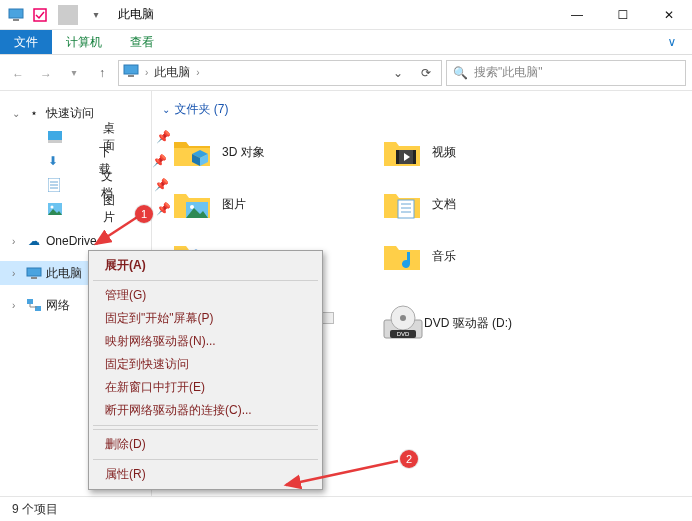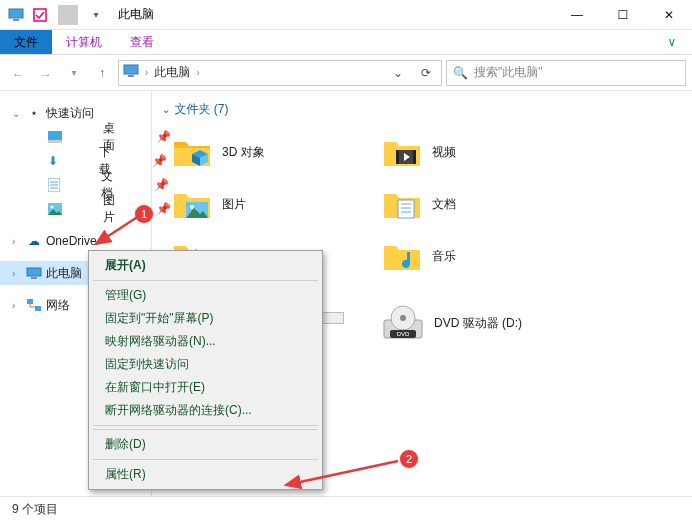--- a/index.html
+++ b/index.html
@@ -7,22 +7,22 @@
 
 .titlebar { height: 30px; display: flex; align-items: center; background: #fff; border-bottom: 1px solid #e5e5e5; }
 .titlebar .tb-icons { display: flex; align-items: center; gap: 4px; padding: 0 6px; }
 .titlebar .tb-icons span { width: 20px; height: 20px; display: flex; align-items: center; justify-content: center; }
 .titlebar .divider { width: 1px; height: 18px; background: #ccc; margin: 0 4px; }
 .titlebar .title { margin-left: 6px; color: #000; font-size: 12px; }
 .winbtns { margin-left: auto; display: flex; }
 .winbtns div { width: 46px; height: 30px; display: flex; align-items: center; justify-content: center; color: #111; }
 
 .ribbon { height: 25px; display: flex; align-items: stretch; border-bottom: 1px solid #ddd; }
-.ribbon .file-tab { background: #1979ca; color: #000000; padding: 0 14px; display: flex; align-items: center; font-size: 12px; }
-.ribbon .tab { padding: 0 14px; display: flex; align-items: center; color: #a21caf; }
+.ribbon .file-tab { background: #1979ca; color: #ffffff; padding: 0 14px; display: flex; align-items: center; font-size: 12px; }
+.ribbon .tab { padding: 0 14px; display: flex; align-items: center; color: #15803d; }
 .ribbon .help { margin-left: auto; width: 40px; display: flex; align-items: center; justify-content: center; color: #1979ca; }
 
 .navbar { height: 36px; display: flex; align-items: center; padding: 4px 6px; gap: 4px; border-bottom: 1px solid #e5e5e5; }
 .navbtn { width: 24px; height: 24px; display: flex; align-items: center; justify-content: center; color: #999; }
 .navbtn.en { color: #555; }
 .addr { flex: 1; height: 26px; border: 1px solid #ccc; display: flex; align-items: center; padding: 0 4px; gap: 6px; }
 .addr .crumb { color: #333; }
 .addr .sep { color: #888; font-size: 10px; }
 .addr .spacer { flex: 1; }
 .addr .drbtn, .addr .rfbtn { width: 22px; height: 22px; display: flex; align-items: center; justify-content: center; color: #555; }
@@ -38,29 +38,29 @@
 .tree-item.sel { background: #cce8ff; }
 .tree-item.spacer8 { height: 8px; padding: 0; }
 
 .content { flex: 1; padding: 6px 10px; position: relative; }
 .section-hdr { color: #1a56b0; font-size: 12px; display: flex; align-items: center; gap: 4px; margin: 4px 0 8px 0; }
 .folders { display: flex; flex-wrap: wrap; }
 .folder { width: 210px; height: 52px; display: flex; align-items: center; gap: 10px; padding-left: 10px; }
 .folder .ficon { width: 40px; height: 40px; display: flex; align-items: center; justify-content: center; }
 .folder .flabel { color: #222; font-size: 12px; }
 .drives { display: flex; flex-wrap: wrap; gap: 20px; }
-.drive { width: 200px; display: flex; gap: 10px; align-items: center; }
+.drive { width: 200px; display: flex; align-items: center; }
 .drive .dicon { width: 42px; height: 42px; display: flex; align-items: center; justify-content: center; }
 .drive .dinfo { font-size: 12px; color: #222; }
 .drive .bar { width: 130px; height: 12px; border: 1px solid #bcbcbc; margin-top: 3px; background: #eee; position: relative; }
 .drive .bar .fill { position: absolute; left: 0; top: 0; bottom: 0; width: 40%; background: #26a0da; }
 .drive .freetxt { color: #666; font-size: 11px; margin-top: 2px; }
 
 .ctx { position: absolute; left: 88px; top: 250px; width: 235px; background: #f0f0f0; border: 1px solid #a0a0a0; box-shadow: 2px 3px 6px rgba(0,0,0,.35); padding: 3px 2px; z-index: 50; }
-.ctx .item { height: 23px; display: flex; align-items: center; padding: 0 20px 0 14px; color: #14532d; font-size: 12px; }
+.ctx .item { height: 23px; display: flex; align-items: center; padding: 0 20px 0 14px; color: #7f1d1d; font-size: 12px; }
 .ctx .item.bold { font-weight: 600; }
 .ctx .sep { height: 1px; background: #d0d0d0; margin: 3px 2px; }
 
 .statusbar { position: absolute; left: 0; right: 0; bottom: 0; height: 25px; border-top: 1px solid #e5e5e5; display: flex; align-items: center; padding: 0 12px; font-size: 12px; color: #333; background: #fff; }
 
 .callout { position: absolute; width: 18px; height: 18px; border-radius: 50%; background: #e63b3b; color: #fff; font-size: 11px; display: flex; align-items: center; justify-content: center; z-index: 60; box-shadow: 0 0 0 1px rgba(0,0,0,.1); }
 .arrow-svg { position: absolute; z-index: 55; pointer-events: none; }
 
 
 .foldersvg { width: 40px; height: 32px; }

